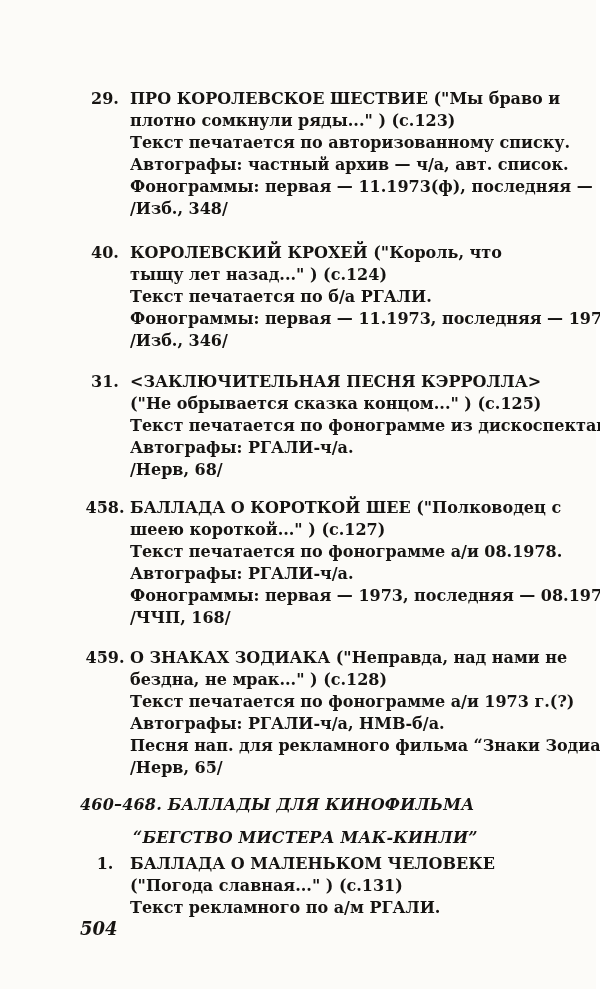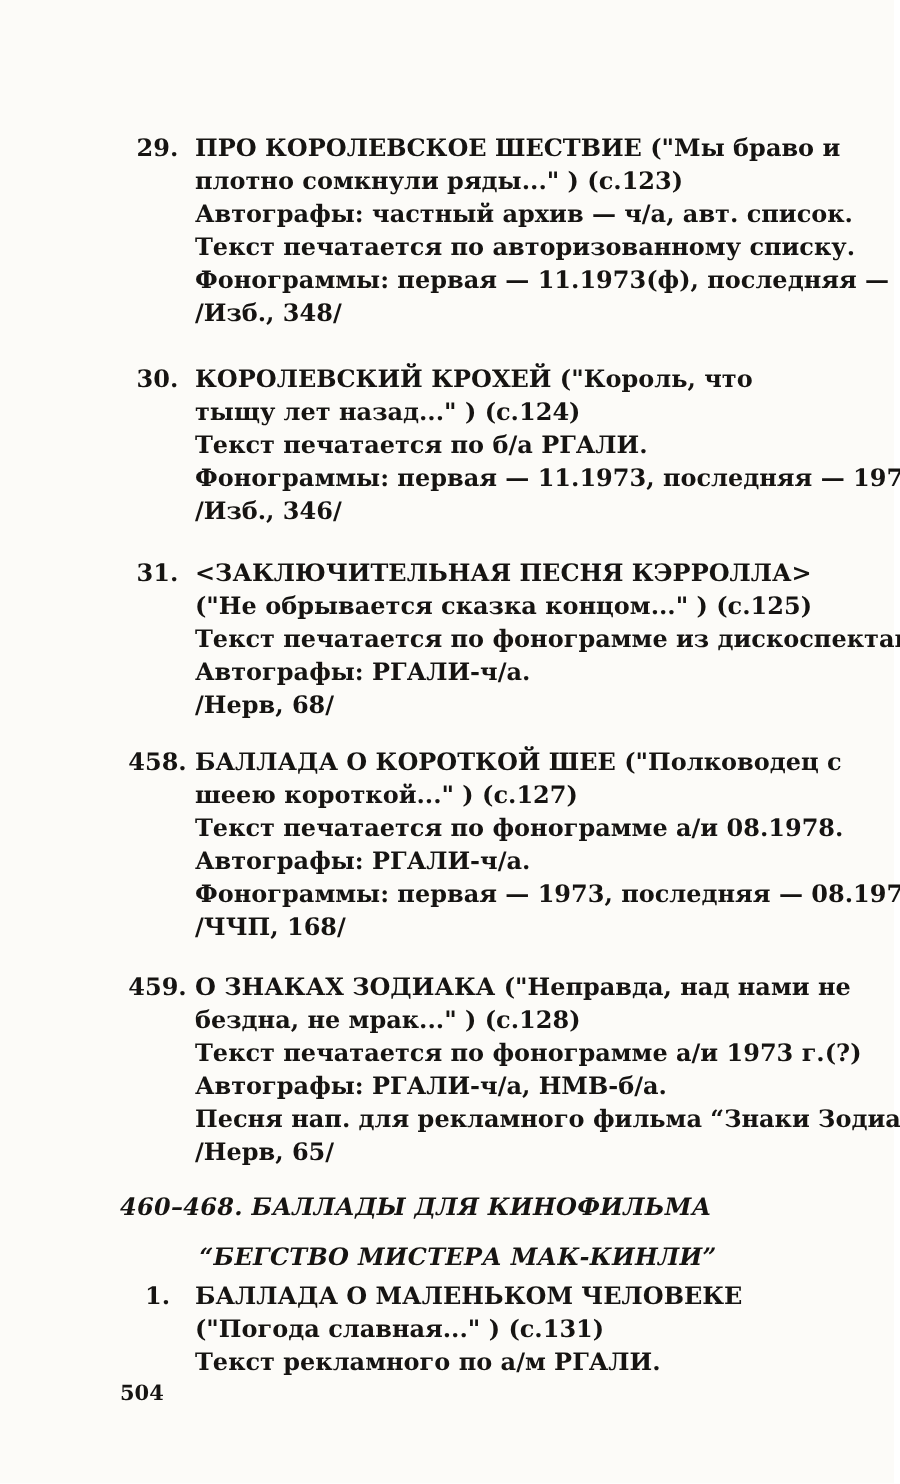--- a/index.html
+++ b/index.html
@@ -50,42 +50,43 @@
     letter-spacing: 0.2px;
   }
   .section-header .line-2 {
     margin-left: 53px;
     margin-top: 11px;
   }
   .page-number {
     position: absolute;
     left: 80px;
     top: 918px;
-    font-size: 14px;
+    font-style: italic;
+    font-size: 18px;
   }
 </style>
 </head>
 <body>
 
 <div class="scan-page">
 
   <div class="entry">
     <div class="num">29.</div>
     <div class="body">
       <div class="line">ПРО КОРОЛЕВСКОЕ ШЕСТВИЕ ("Мы браво и</div>
       <div class="line">плотно сомкнули ряды..." ) (с.123)</div>
+      <div class="line">Текст печатается по авторизованному списку.</div>
       <div class="line">Автографы: частный архив — ч/а, авт. список.</div>
-      <div class="line">Текст печатается по авторизованному списку.</div>
       <div class="line">Фонограммы: первая — 11.1973(ф), последняя — 1975.</div>
       <div class="line">/Изб., 348/</div>
     </div>
   </div>
 
   <div class="entry m-e30">
-    <div class="num">30.</div>
+    <div class="num">40.</div>
     <div class="body">
       <div class="line">КОРОЛЕВСКИЙ КРОХЕЙ ("Король, что</div>
       <div class="line">тыщу лет назад..." ) (с.124)</div>
       <div class="line">Текст печатается по б/а РГАЛИ.</div>
       <div class="line">Фонограммы: первая — 11.1973, последняя — 1975.</div>
       <div class="line">/Изб., 346/</div>
     </div>
   </div>
 
   <div class="entry m-e31">

